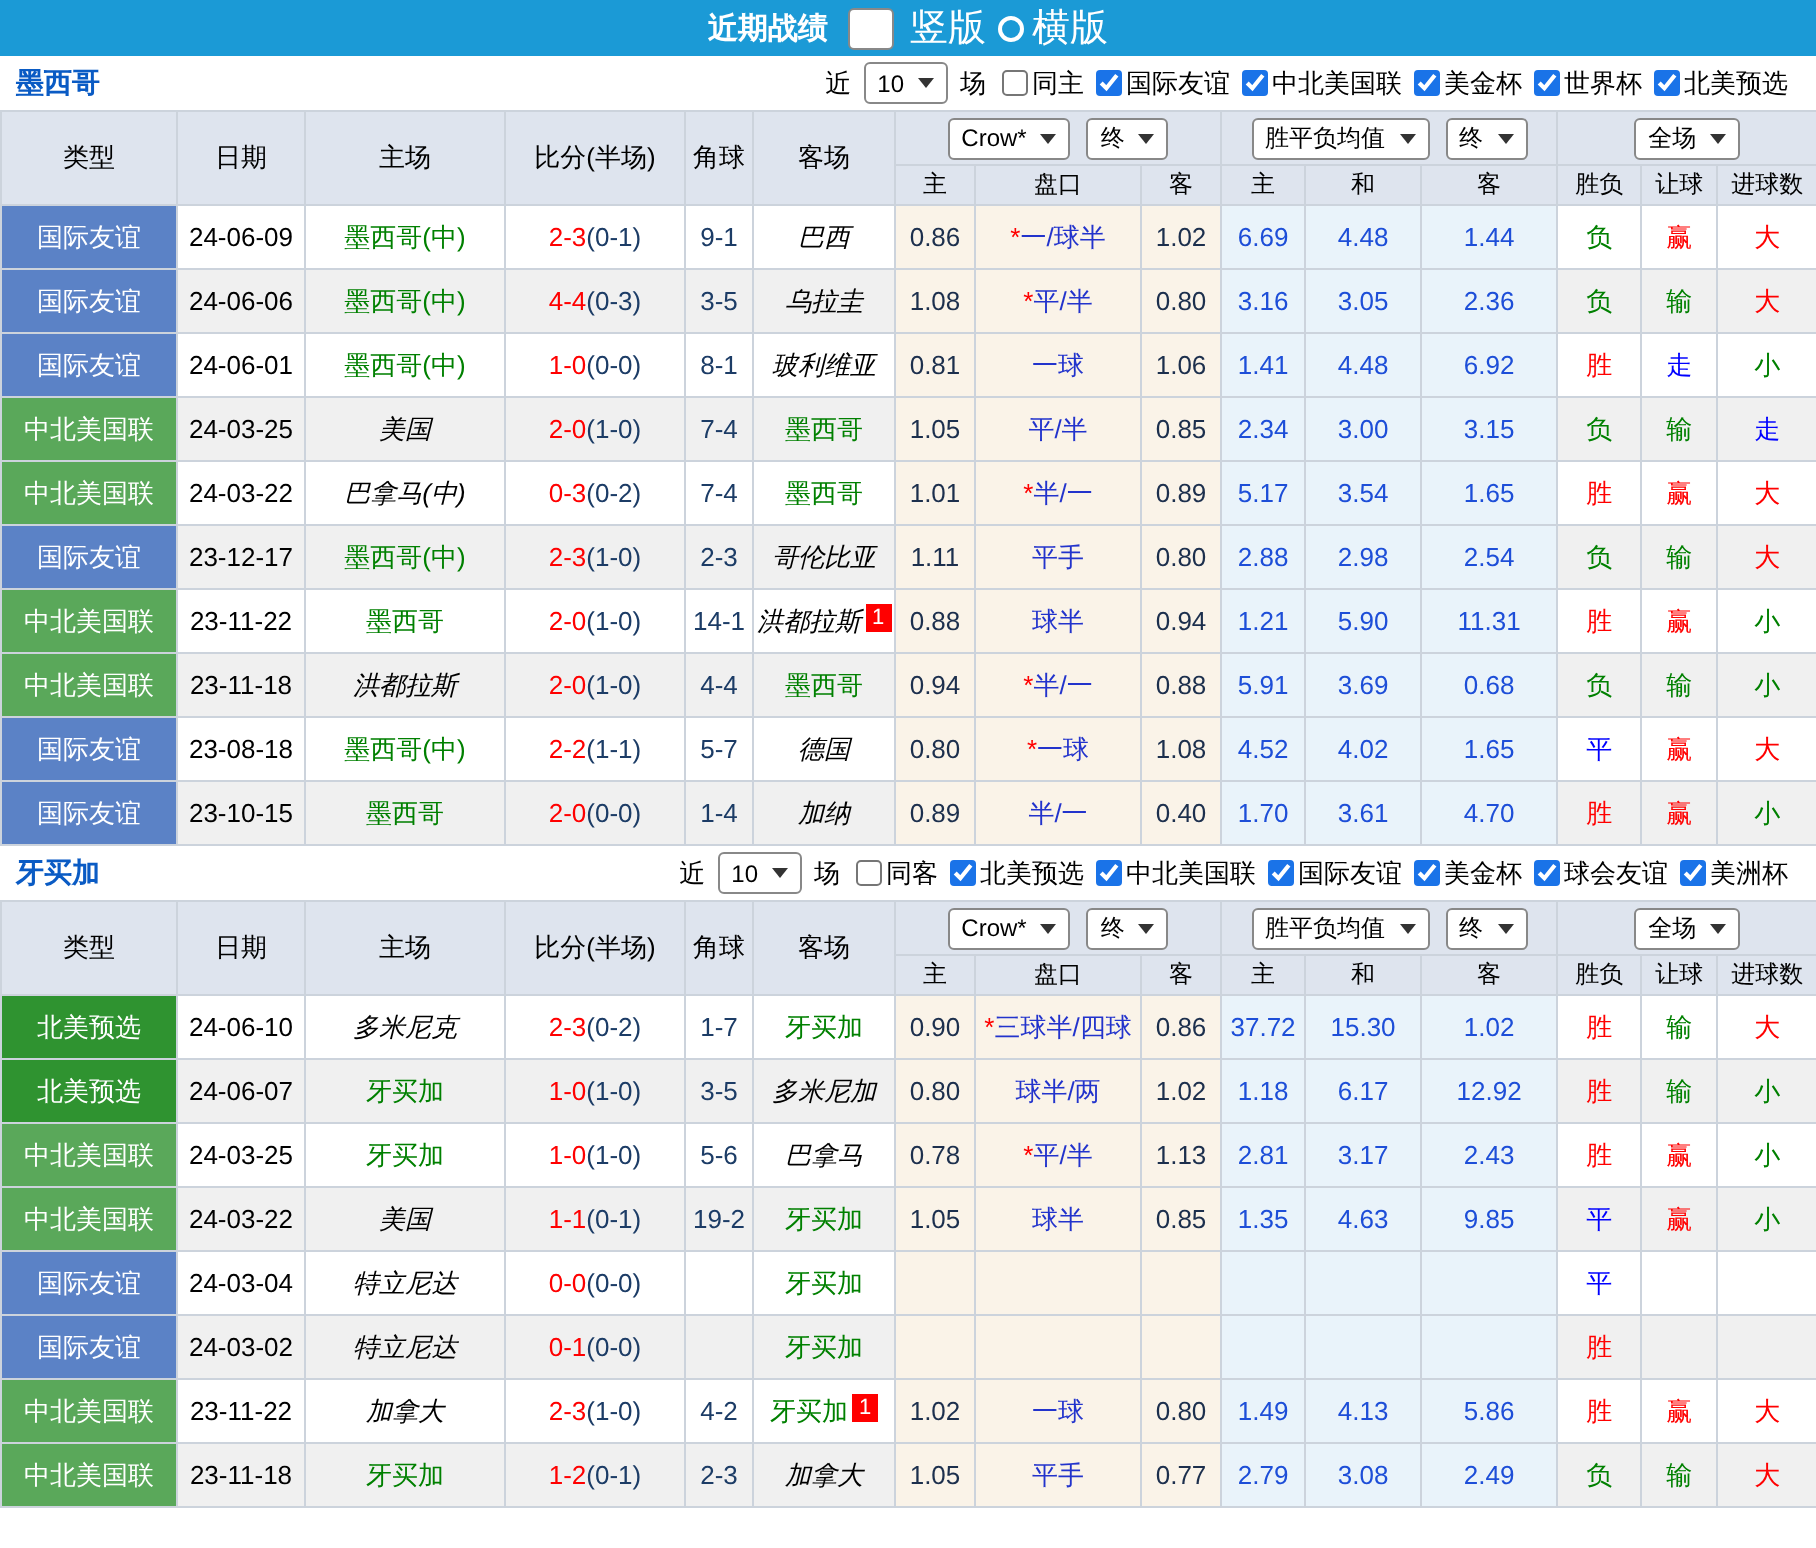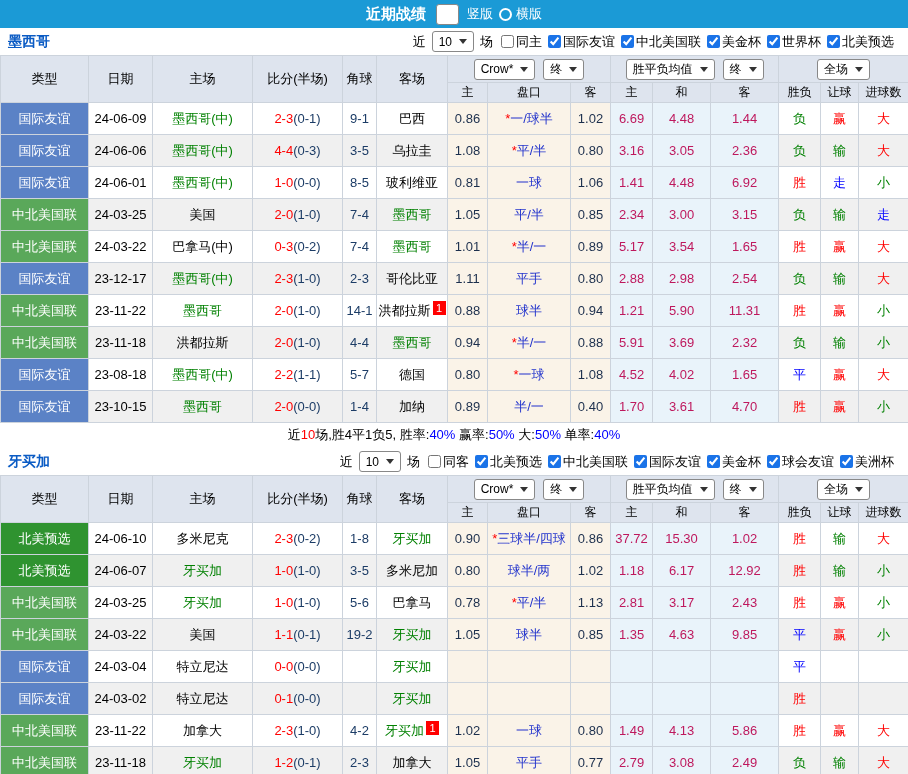--- a/index.html
+++ b/index.html
@@ -1,19 +1,19 @@
 <!DOCTYPE html>
 <html><head>
 <meta charset="utf-8">
 <style>
   html,body{margin:0;padding:0;background:#fff;}
   body{width:908px;font-family:"Liberation Sans","DejaVu Sans",sans-serif;color:#000;}
   .topbar{height:28px;background:#1b9ad6;display:flex;align-items:center;justify-content:center;gap:6px;}
   .topbar .title{color:#fff;font-weight:bold;font-size:15px;}
-  .radio-opt{display:inline-flex;align-items:center;gap:4px;color:#fff;font-size:13px;cursor:pointer;}
+  .radio-opt{display:inline-flex;align-items:center;gap:4px;color:#fff;font-size:19px;cursor:pointer;}
   .radio{width:9px;height:9px;border:2px solid #fff;border-radius:50%;display:inline-block;}
   .radio.sel{background:#fff;}
   .secbar{height:27px;display:flex;align-items:center;background:#fff;}
   .team{color:#0a5bc4;font-weight:bold;font-size:14px;padding-left:8px;width:140px;flex:0 0 auto;}
   .filters{display:flex;align-items:center;font-size:13px;margin-left:auto;margin-right:14px;white-space:nowrap;}
   .filters .gap{margin:0 2px;}
   input[type=checkbox]{width:13px;height:13px;accent-color:#1a73e8;margin:0 2px 0 6px;vertical-align:-2px;}
   .chk{display:inline-flex;align-items:center;}
   .sel{display:inline-flex;align-items:center;gap:7px;background:#fff;border:1px solid #888;border-radius:3px;padding:1px 6px;font-size:12px;height:17px;margin:0 4px;cursor:pointer;}
   .caret{width:0;height:0;border-left:4px solid transparent;border-right:4px solid transparent;border-top:5px solid #333;display:inline-block;}
@@ -26,24 +26,24 @@
   tbody tr:nth-child(even) td{background:#f0f0f0;}
   td.type{color:#fff;font-size:13px;}
   .bt-blue{background:#5b82c6 !important;}
   .bt-green{background:#5aa85a !important;}
   .bt-dkgreen{background:#2f9330 !important;}
   td.g1, tbody tr:nth-child(even) td.g1{background:#faf3e8;}
   td.g2, tbody tr:nth-child(even) td.g2{background:#e9f3fa;}
   .c-r{color:#ff0000;}
   .c-g{color:#008000;}
   .c-b{color:#0000ff;}
-  .c-k{color:#000;}
+  .c-k{color:#000;font-style:italic;}
   .c-n{color:#1c3c66;}
   .c-d{color:#1c2f4d;text-align:center;}
-  .c-e{color:#be185d;}
+  .c-e{color:#1d4ed8;}
   .c-l{color:#2233cc;}
   .badge1{display:inline-block;background:#ff0000;color:#fff;font-size:11px;line-height:14px;min-width:9px;padding:0 2px;margin-left:2px;vertical-align:3px;}
   .summary{text-align:center;font-size:13px;padding:3px 0 4px 0;}
   .grpsel{display:flex;align-items:center;justify-content:center;}
 </style>
 </head>
 <body>
 
 <div class="topbar">
   <span class="title">近期战绩</span>
@@ -199,21 +199,21 @@
           <td class="g2 c-e">2.36</td>
           <td class="c-g">负</td>
           <td class="c-g">输</td>
           <td class="c-r">大</td>
         </tr>
         <tr>
           <td class="type bt-blue">国际友谊</td>
           <td>24-06-01</td>
           <td><span class="c-g">墨西哥(中)</span></td>
           <td><span class="c-r">1-0</span><span class="c-n">(0-0)</span></td>
-          <td class="c-n">8-5</td>
+          <td class="c-n">8-1</td>
           <td><span class="c-k">玻利维亚</span></td>
           <td class="g1 c-d">0.81</td>
           <td class="g1"><span class="c-l">一球</span></td>
           <td class="g1 c-d">1.06</td>
           <td class="g2 c-e">1.41</td>
           <td class="g2 c-e">4.48</td>
           <td class="g2 c-e">6.92</td>
           <td class="c-r">胜</td>
           <td class="c-b">走</td>
           <td class="c-g">小</td>
@@ -291,21 +291,21 @@
           <td>23-11-18</td>
           <td><span class="c-k">洪都拉斯</span></td>
           <td><span class="c-r">2-0</span><span class="c-n">(1-0)</span></td>
           <td class="c-n">4-4</td>
           <td><span class="c-g">墨西哥</span></td>
           <td class="g1 c-d">0.94</td>
           <td class="g1"><span class="c-r">*</span><span class="c-l">半/一</span></td>
           <td class="g1 c-d">0.88</td>
           <td class="g2 c-e">5.91</td>
           <td class="g2 c-e">3.69</td>
-          <td class="g2 c-e">2.32</td>
+          <td class="g2 c-e">0.68</td>
           <td class="c-g">负</td>
           <td class="c-g">输</td>
           <td class="c-g">小</td>
         </tr>
         <tr>
           <td class="type bt-blue">国际友谊</td>
           <td>23-08-18</td>
           <td><span class="c-g">墨西哥(中)</span></td>
           <td><span class="c-r">2-2</span><span class="c-n">(1-1)</span></td>
           <td class="c-n">5-7</td>
@@ -332,21 +332,20 @@
           <td class="g1 c-d">0.40</td>
           <td class="g2 c-e">1.70</td>
           <td class="g2 c-e">3.61</td>
           <td class="g2 c-e">4.70</td>
           <td class="c-r">胜</td>
           <td class="c-r">赢</td>
           <td class="c-g">小</td>
         </tr>
       </tbody>
   </table>
-  <div class="summary"><span class="c-k">近</span><span class="c-r">10</span><span class="c-k">场,胜4平1负5, 胜率:</span><span class="c-b">40%</span><span class="c-k"> 赢率:</span><span class="c-b">50%</span><span class="c-k"> 大:</span><span class="c-b">50%</span><span class="c-k"> 单率:</span><span class="c-b">40%</span></div>
 </div>
 
 <div>
   <div class="secbar">
     <span class="team">牙买加</span>
     <div class="filters">
       <span class="gap">近</span>
       <span class="sel">
           <span>10</span>
           <i class="caret"></i>
@@ -454,21 +453,21 @@
         <th>让球</th>
         <th>进球数</th>
       </tr>
     </thead>
     <tbody>
         <tr>
           <td class="type bt-dkgreen">北美预选</td>
           <td>24-06-10</td>
           <td><span class="c-k">多米尼克</span></td>
           <td><span class="c-r">2-3</span><span class="c-n">(0-2)</span></td>
-          <td class="c-n">1-8</td>
+          <td class="c-n">1-7</td>
           <td><span class="c-g">牙买加</span></td>
           <td class="g1 c-d">0.90</td>
           <td class="g1"><span class="c-r">*</span><span class="c-l">三球半/四球</span></td>
           <td class="g1 c-d">0.86</td>
           <td class="g2 c-e">37.72</td>
           <td class="g2 c-e">15.30</td>
           <td class="g2 c-e">1.02</td>
           <td class="c-r">胜</td>
           <td class="c-g">输</td>
           <td class="c-r">大</td>

